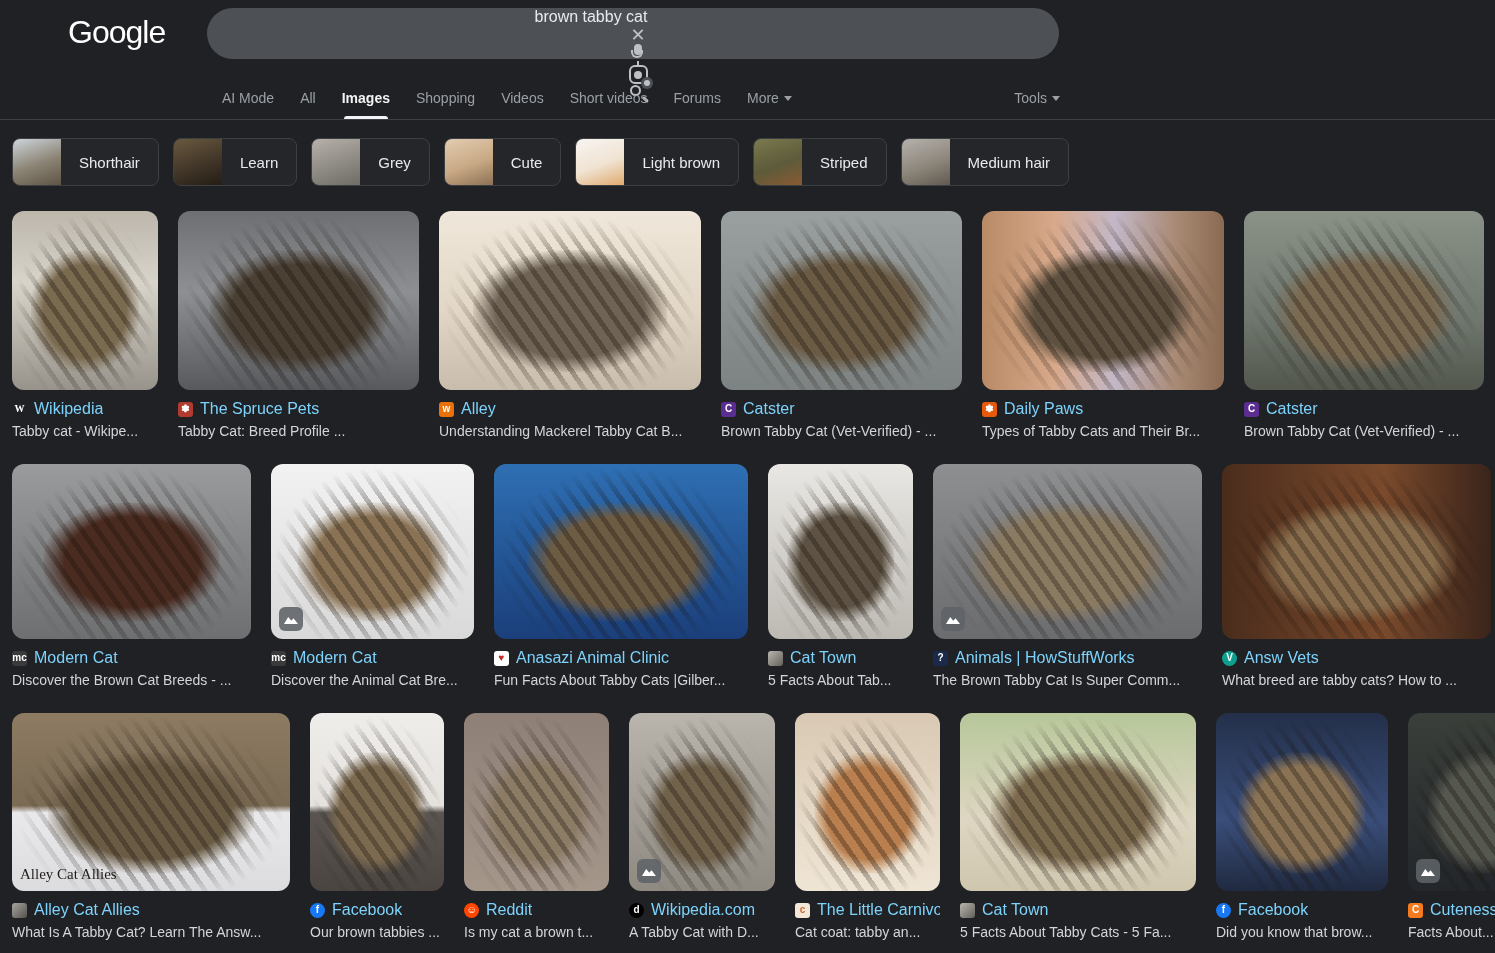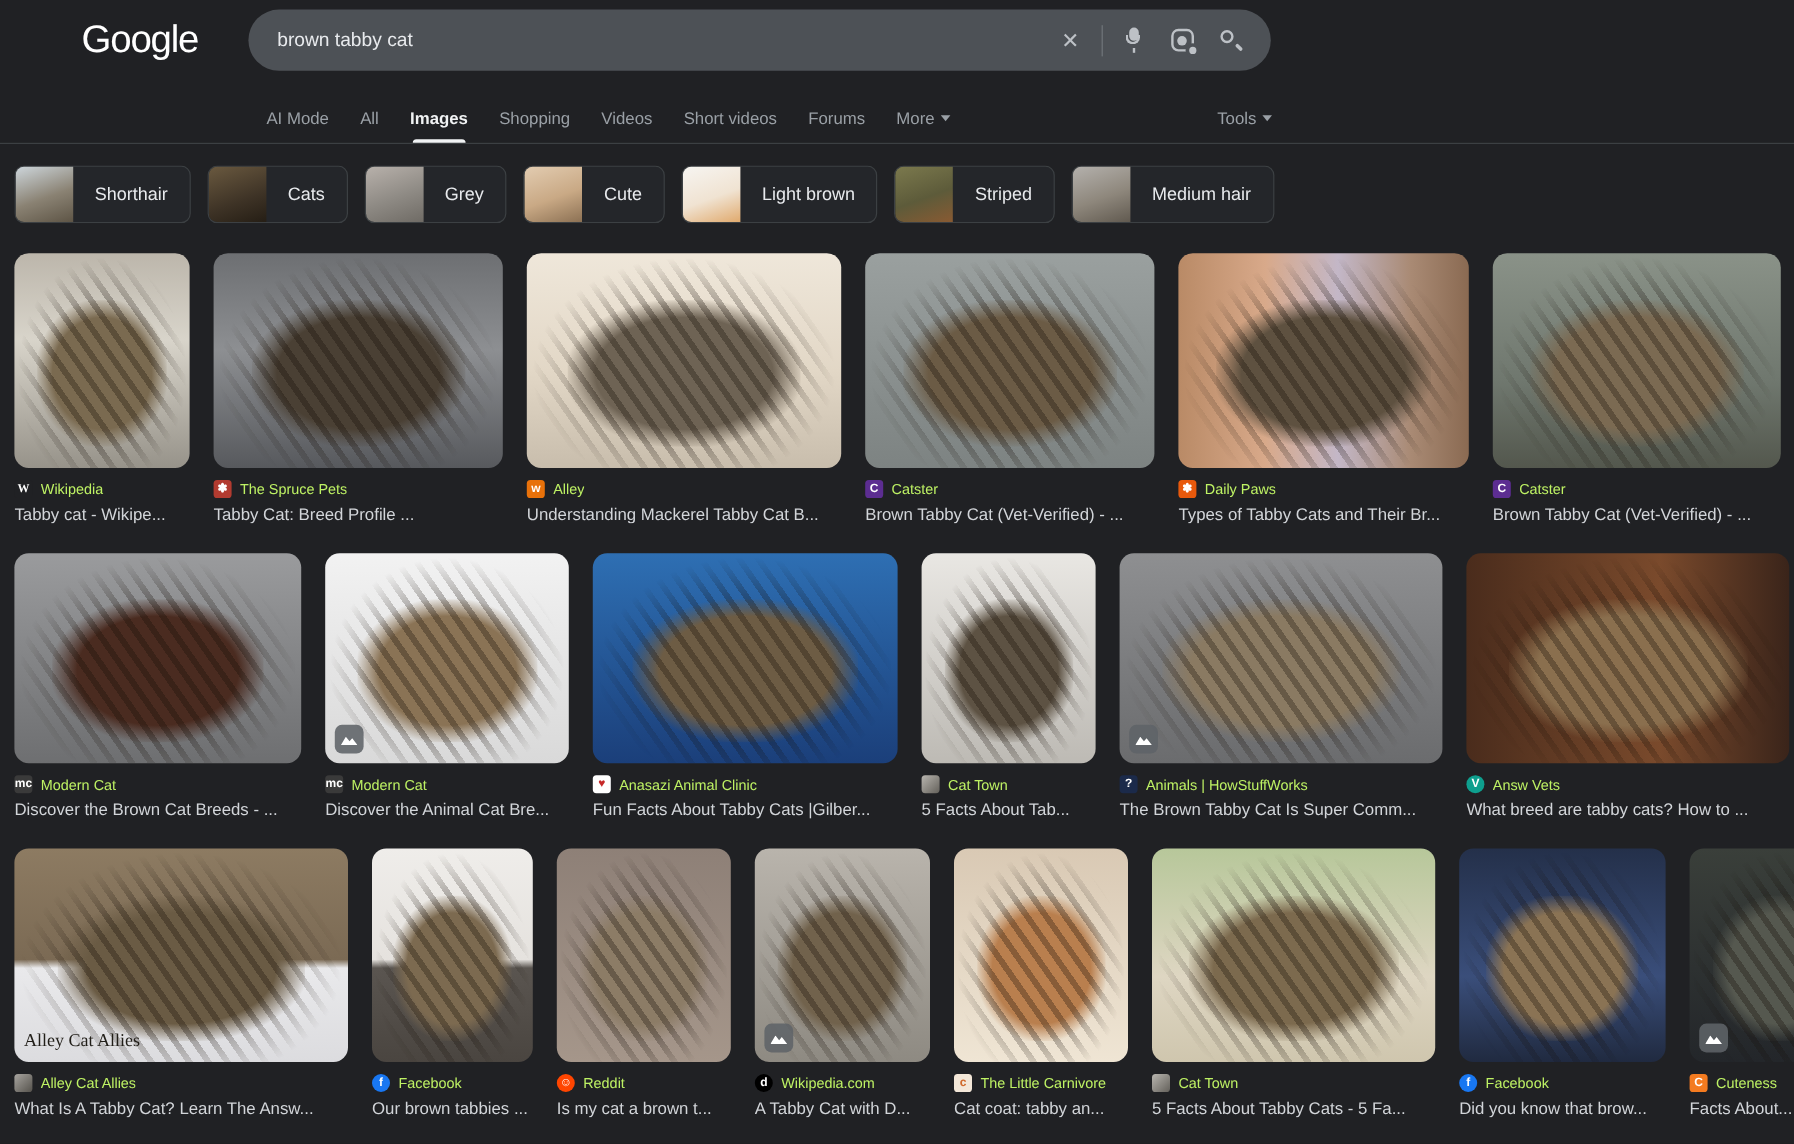--- a/index.html
+++ b/index.html
@@ -4,21 +4,21 @@
 <style>
   * { margin:0; padding:0; box-sizing:border-box; }
   html,body { width:1495px; height:953px; overflow:hidden; background:#202124;
     font-family:"Liberation Sans", sans-serif; }
 
   
   .header { position:relative; padding-top:8px; }
   .logo { position:absolute; left:68px; top:14px; color:#ffffff; font-size:32px;
     font-weight:500; letter-spacing:-1px; cursor:pointer; }
   .search-pill { position:absolute; left:207px; top:8px; width:852px; height:51px;
-    background:#4d5156; border-radius:26px; display:flex; align-items:center; padding:0 14px 0 24px; }
+    background:#4d5156; border-radius:26px; display:flex; align-items:center; padding:0 14px 0 24px;flex-direction:column; }
   .search-input { flex:1; background:transparent; border:none; outline:none;
     color:#e8eaed; font-size:16px; font-family:"Liberation Sans", sans-serif; }
   .sicon { background:none; border:none; cursor:pointer; width:40px; height:40px;
     display:flex; align-items:center; justify-content:center; }
   .xglyph { color:#bdc1c6; font-size:18px; line-height:1; }
   .vdiv { width:1px; height:26px; background:#70757a; margin:0 6px; }
   .mic { position:relative; width:16px; height:21px; display:inline-block; }
   .mic-cap { position:absolute; left:4px; top:0; width:8px; height:11px; border-radius:4px; background:#bdc1c6; }
   .mic-arc { position:absolute; left:1px; top:6px; width:12px; height:8px;
     border:2px solid #bdc1c6; border-top:none; border-radius:0 0 9px 9px; }
@@ -102,21 +102,21 @@
   .badge::before { content:""; width:14px; height:10px; background:#ffffff;
     clip-path:polygon(0% 100%,30% 30%,52% 68%,68% 42%,100% 100%); }
   .wm { position:absolute; left:8px; bottom:8px; z-index:2; color:#211e18;
     font-family:"Liberation Serif", serif; font-size:15px; }
 
   .src { display:flex; align-items:center; gap:7px; margin-top:10px; }
   .fav { width:15px; height:15px; border-radius:3px; flex:0 0 15px; display:flex;
     align-items:center; justify-content:center; font-size:10px; font-weight:700; line-height:1; }
   .fav.round { border-radius:50%; }
   .fav.serif { font-family:"Liberation Serif", serif; }
-  .srcname { color:#bef264; font-size:12px; white-space:nowrap; overflow:hidden; }
+  .srcname { color:#7dd3fc; font-size:16px; white-space:nowrap; overflow:hidden; }
   .rtitle { margin-top:5px; color:#d2d5d9; font-size:14px; white-space:nowrap; overflow:hidden; }
 </style>
 </head>
 <body>
 
 <div class="header">
   <div class="logo">Google</div>
   <div class="search-pill">
     <input class="search-input" type="text" value="brown tabby cat" style="">
     <button class="sicon">
@@ -180,21 +180,21 @@
     </div>
 </div>
 
 <div class="chips" id="chips">
     <div class="chip">
       <div class="chip-art ch2"></div>
       <div class="chip-label">Shorthair</div>
     </div>
     <div class="chip">
       <div class="chip-art ch3"></div>
-      <div class="chip-label">Cats</div>
+      <div class="chip-label">Learn</div>
     </div>
     <div class="chip">
       <div class="chip-art ch5"></div>
       <div class="chip-label">Grey</div>
     </div>
     <div class="chip">
       <div class="chip-art ch6"></div>
       <div class="chip-label">Cute</div>
     </div>
     <div class="chip">

